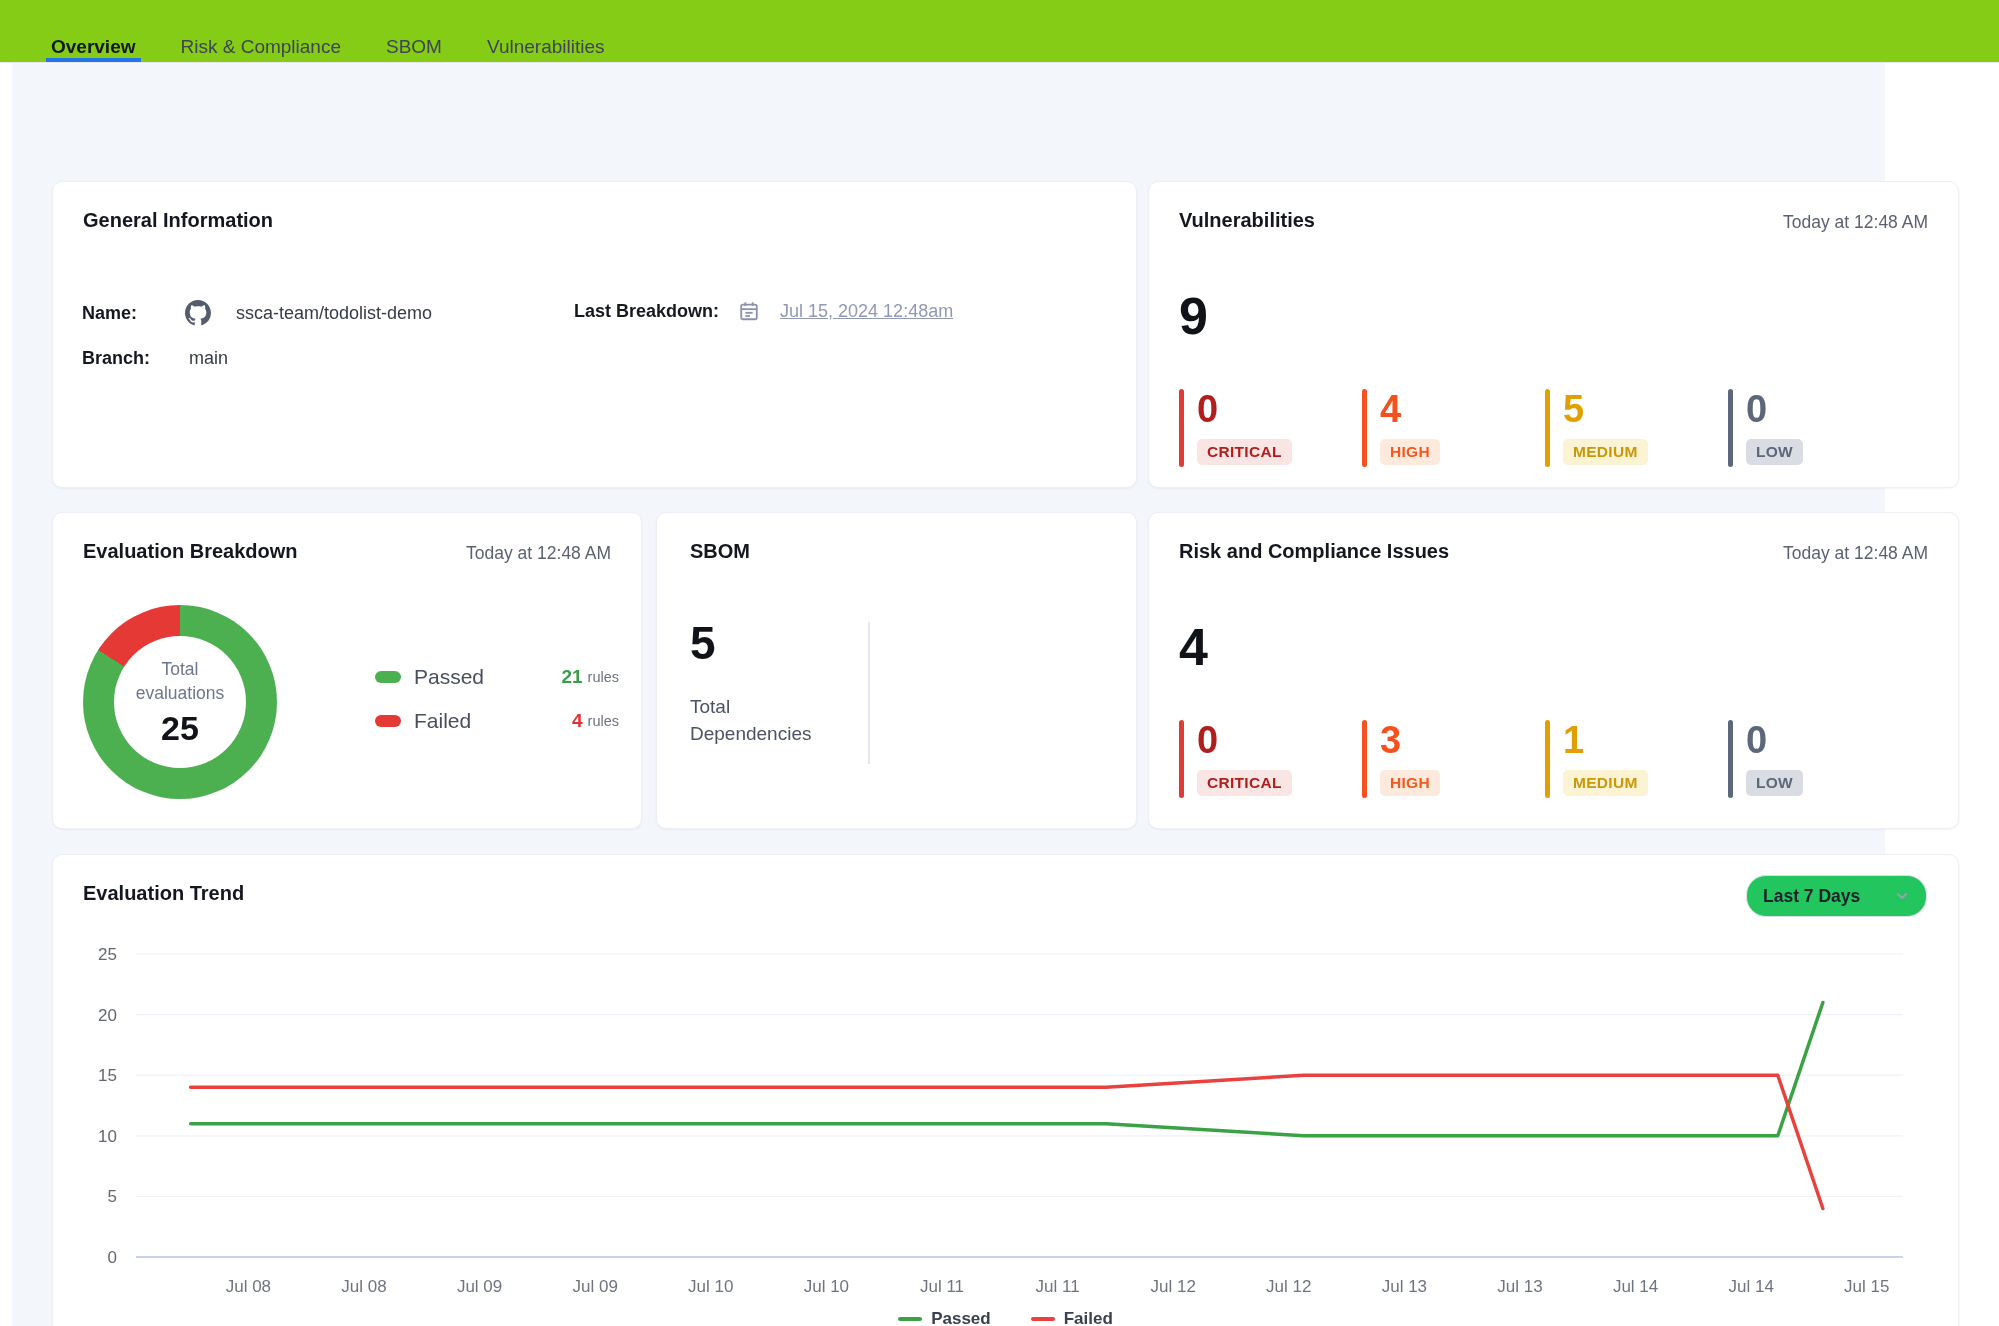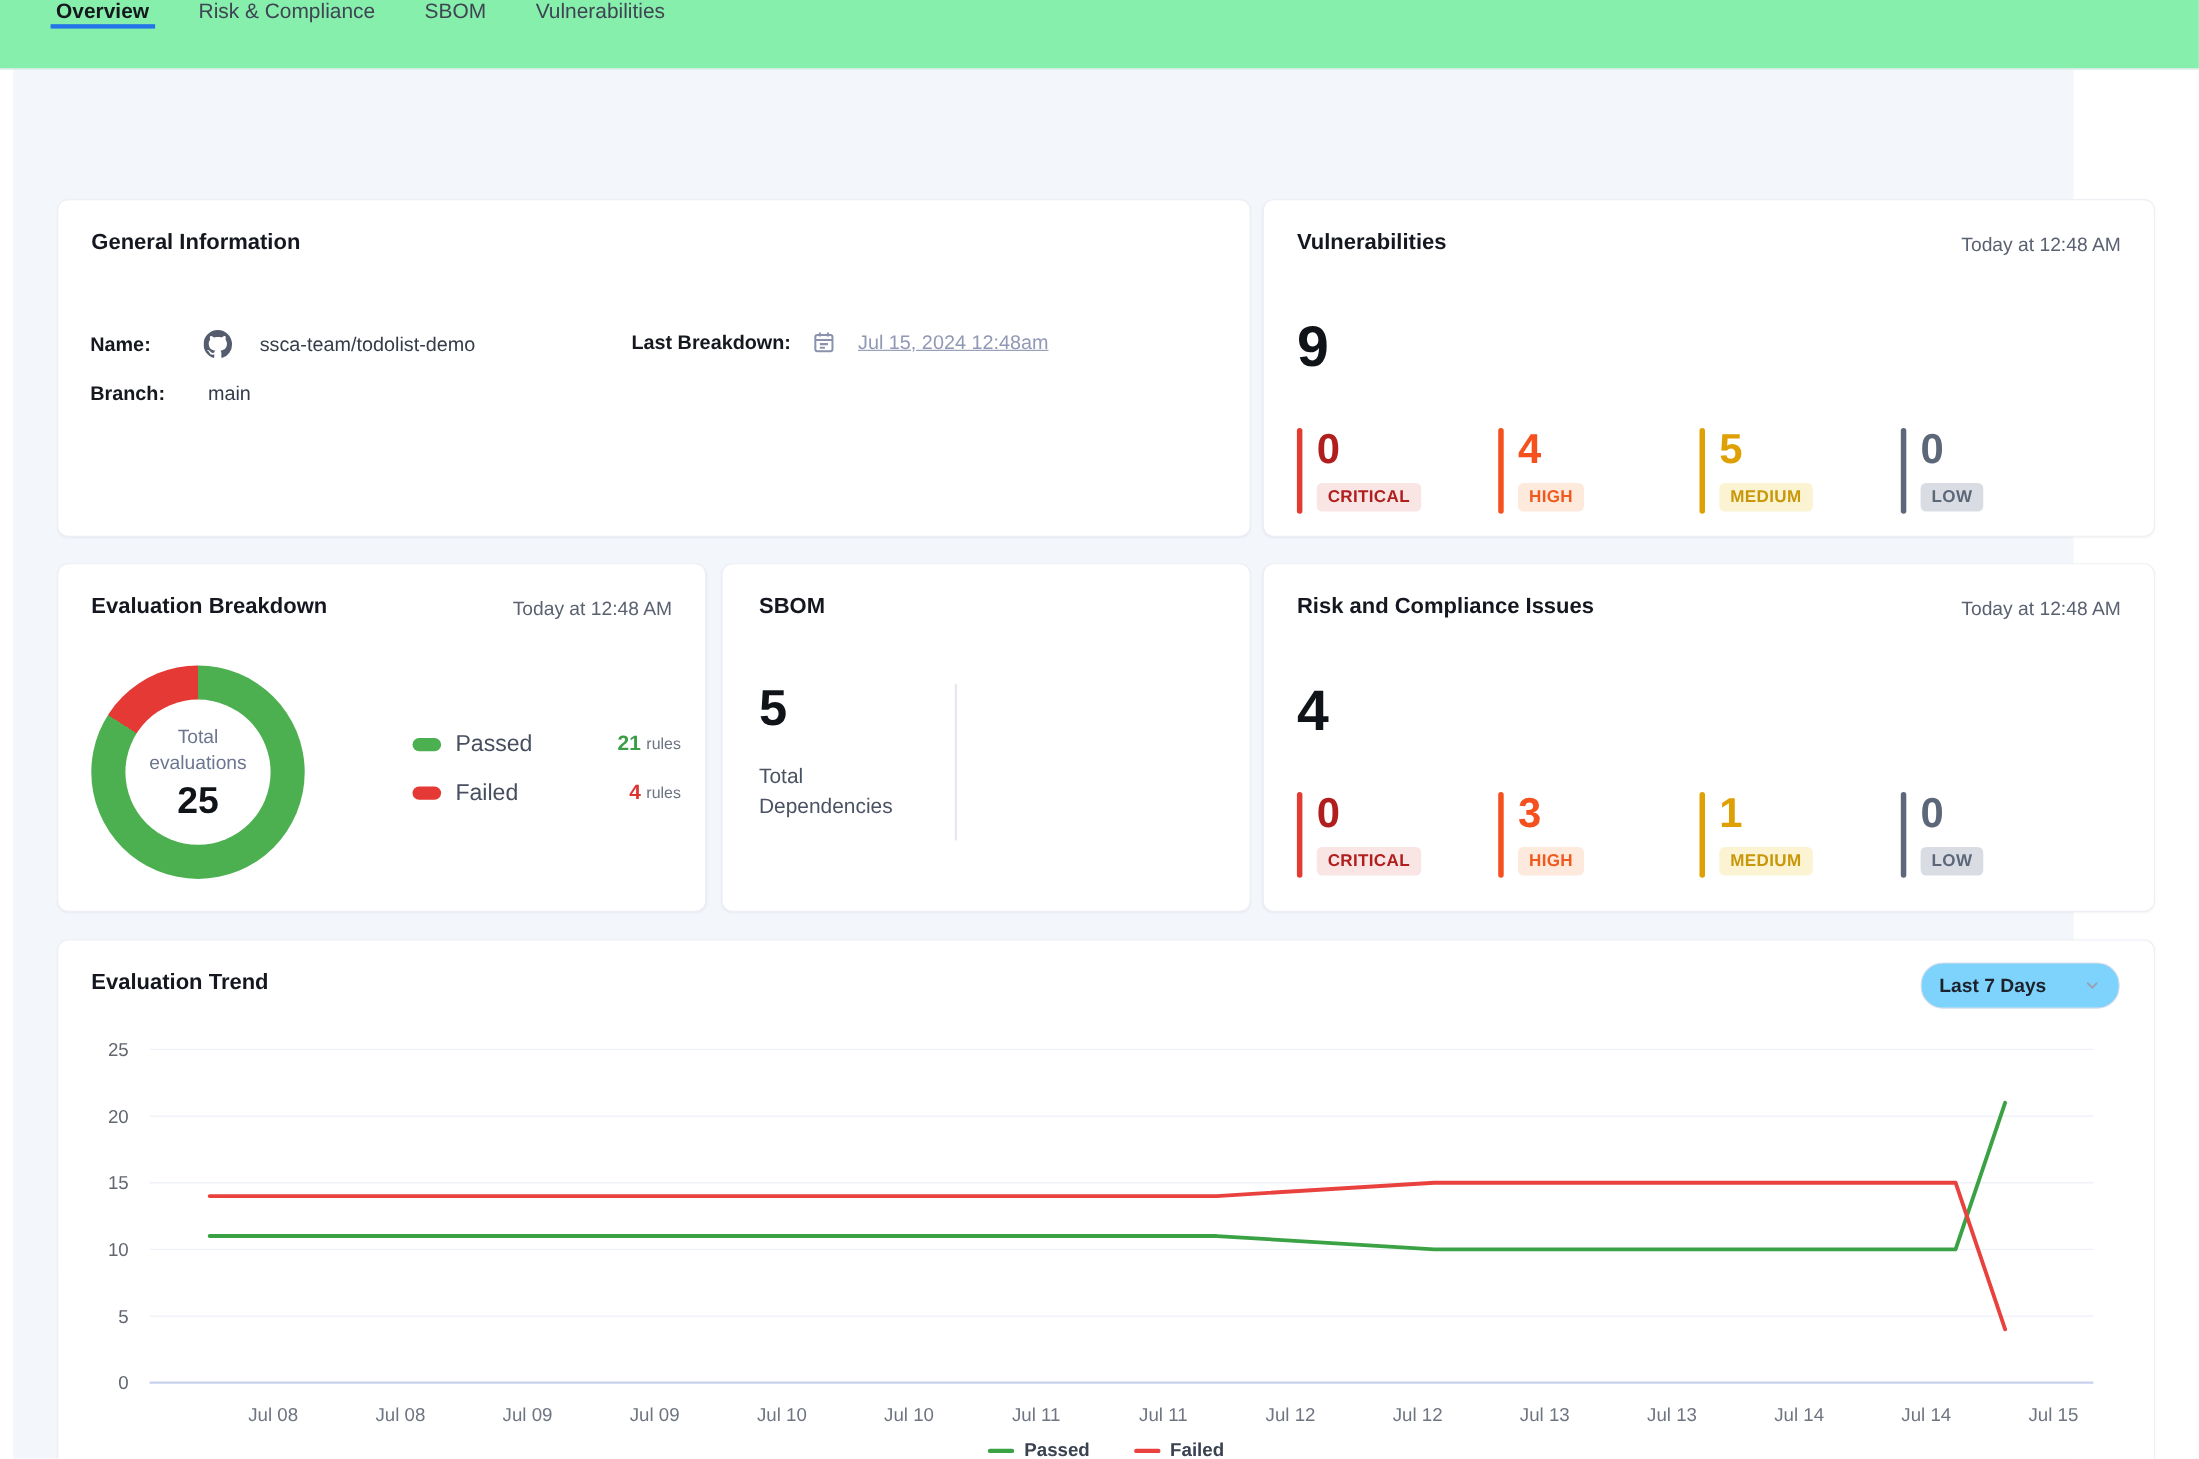--- a/index.html
+++ b/index.html
@@ -1,21 +1,21 @@
 <!DOCTYPE html>
 <html><head>
 <meta charset="utf-8">
 <style>
   * { margin:0; padding:0; box-sizing:border-box; }
   html,body { width:1999px; height:1326px; overflow:hidden; }
   body { font-family:"Liberation Sans","DejaVu Sans",sans-serif; background:#ffffff; position:relative; }
 
   
-  .tabbar { position:absolute; left:0; top:0; width:1999px; height:63px; background:#86efac;
-            border-bottom:1px solid #e8eaf0; display:flex; align-items:flex-start; padding-left:46px; gap:35px; z-index:5; }
+  .tabbar { position:absolute; left:0; top:0; width:1999px; height:63px; background:#84cc16;
+            border-bottom:1px solid #e8eaf0; display:flex; align-items:flex-end; padding-left:46px; gap:35px; z-index:5; }
   .tab { display:flex; align-items:center; padding:0 5px; font-size:19px; font-weight:500; color:#3f4552;
          border-bottom:4px solid transparent; cursor:pointer; }
   .tab.active { font-weight:700; color:#15181d; border-bottom-color:#2374e8; }
 
   
   .content { position:absolute; left:12px; top:63px; width:1873px; height:1263px; background:#f3f6fb; }
 
   
   .card { position:absolute; background:#fff; border:1px solid #edeff5; border-radius:10px;
           box-shadow:0 1px 2px rgba(16,24,40,.05); }
@@ -63,21 +63,21 @@
   .sb-sub { position:absolute; left:33px; top:181px; font-size:19px; color:#4a5263; line-height:1.4; }
   .sb-divider { position:absolute; left:211px; top:109px; width:2px; height:142px; background:#e4e7ef; }
   .sb-right { position:absolute; left:258px; top:117px; }
   .sb-score-label { font-size:19px; color:#4a5263; }
   .score-badge { display:inline-block; margin-top:14px; font-size:17px; font-weight:700; color:#f05a24;
                  background:#fdeee1; border-radius:7px; padding:7px 13px; }
   .dl-link { display:flex; align-items:center; gap:8px; margin-top:17px; font-size:19px; font-weight:600;
              color:#2673e8; cursor:pointer; }
 
   
-  .dd { position:absolute; right:31px; top:20px; width:181px; height:42px; background:#7dd3fc;
+  .dd { position:absolute; right:31px; top:20px; width:181px; height:42px; background:#22c55e;
         border:1.5px solid #dcdfeb; border-radius:20px; display:flex; align-items:center;
         justify-content:space-between; padding:0 16px; cursor:pointer; }
   .dd-label { font-size:17.5px; font-weight:600; color:#1d212b; }
   #trend-svg { position:absolute; left:0; top:0; width:1907px; height:537px; }
   .y-tick { font-size:17px; fill:#61666f; font-family:"Liberation Sans","DejaVu Sans",sans-serif; }
   .x-tick { font-size:17px; fill:#6e7480; font-family:"Liberation Sans","DejaVu Sans",sans-serif; }
   .trend-legend { position:absolute; left:0; top:454px; width:100%; display:flex; justify-content:center; gap:40px; }
   .tl-item { display:flex; align-items:center; gap:9px; cursor:pointer; }
   .dash { width:24px; height:4px; border-radius:2px; }
   .tl-label { font-size:17px; font-weight:700; color:#3a4150; }

